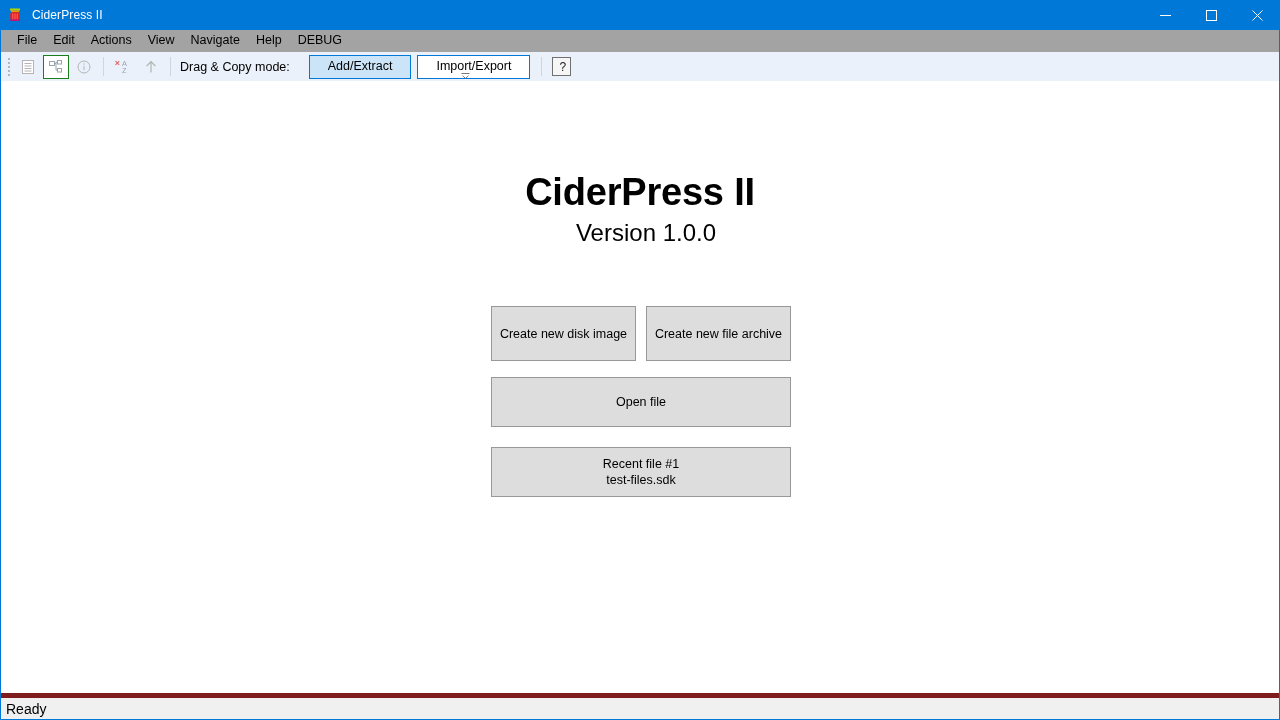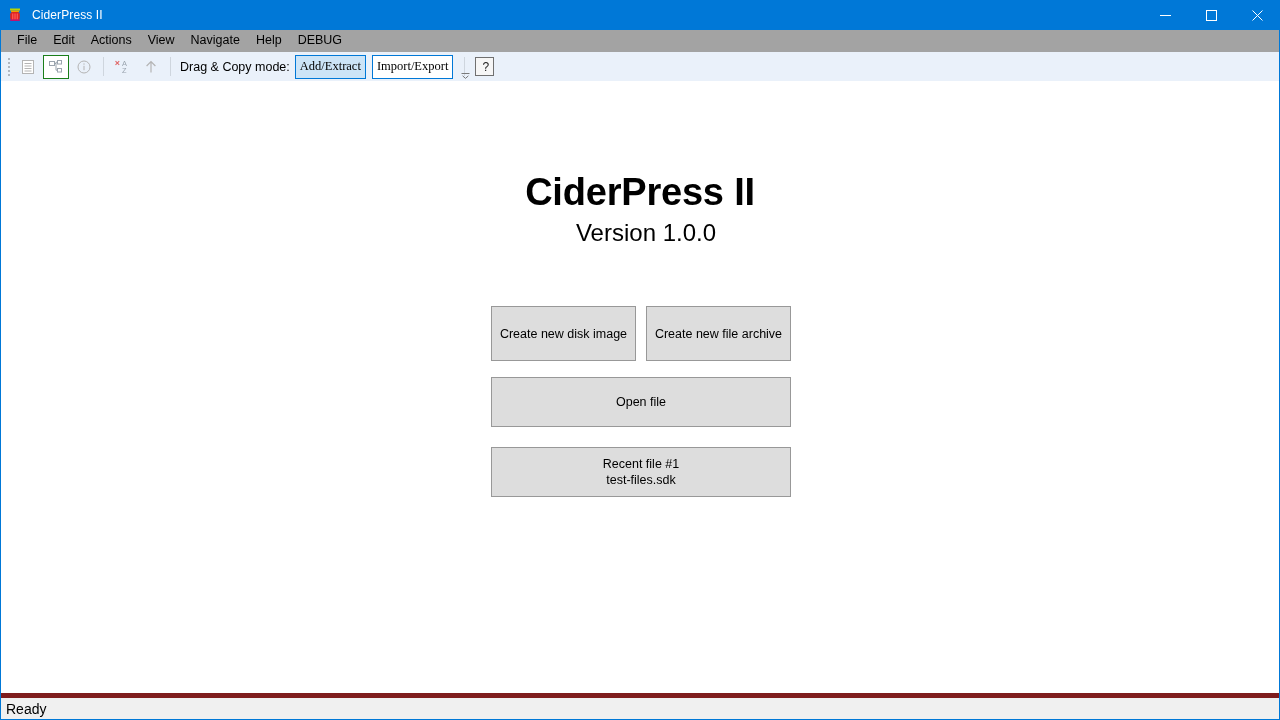--- a/index.html
+++ b/index.html
@@ -130,35 +130,35 @@
   }
   .tb-sep {
     width: 1px;
     height: 19px;
     background: #cfd6de;
     margin: 0 5px;
     flex: 0 0 1px;
   }
   .dc-label {
     margin-left: 4px;
-    margin-right: 5px;
+    margin-right: 19px;
     white-space: nowrap;
   }
   .mode-btn {
     box-sizing: border-box;
     height: 24px;
-    padding: 0 4px;
+    padding: 0 18px;
     border: 1px solid #0078d7;
     background: #ffffff;
     font-size: 12.5px;
     line-height: 19px;
     color: #000;
     margin-right: 6px;
     white-space: nowrap;
-    font-family: Liberation Serif, serif;
+    font-family: Liberation Sans, sans-serif;
   }
   .mode-btn.selected {
     background: #cce4f7;
   }
   .help-btn {
     box-sizing: border-box;
     width: 19px;
     height: 19px;
     border: 1px solid #707070;
     background: #f6f6f6;

